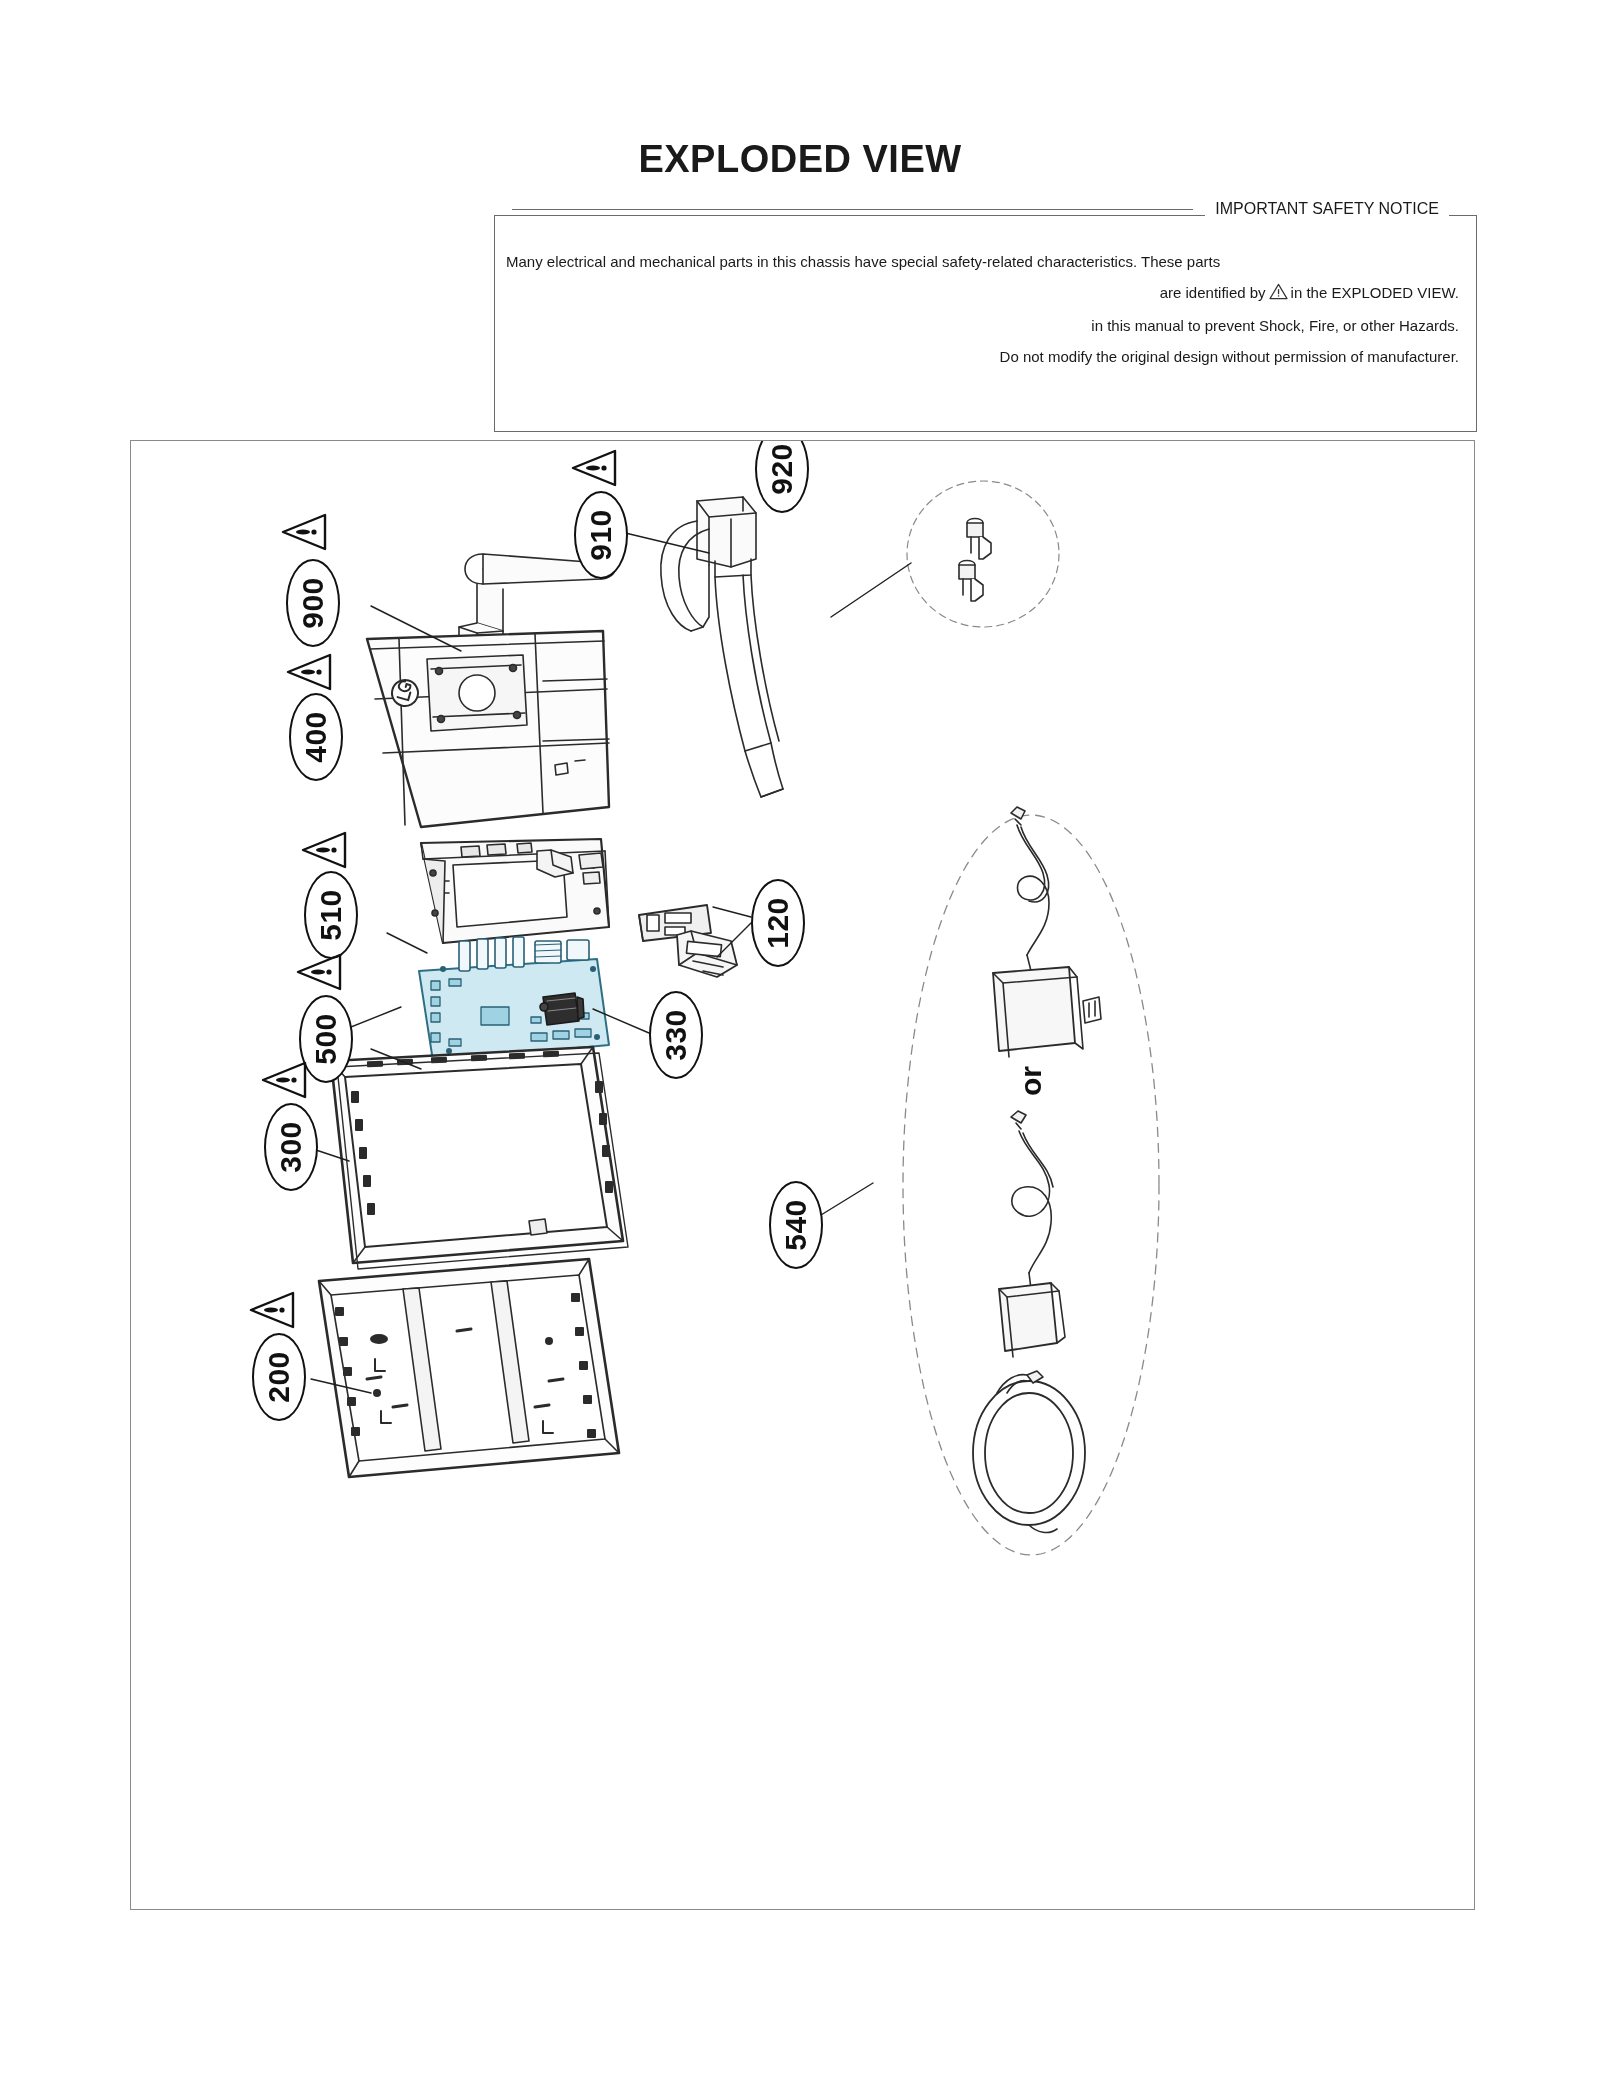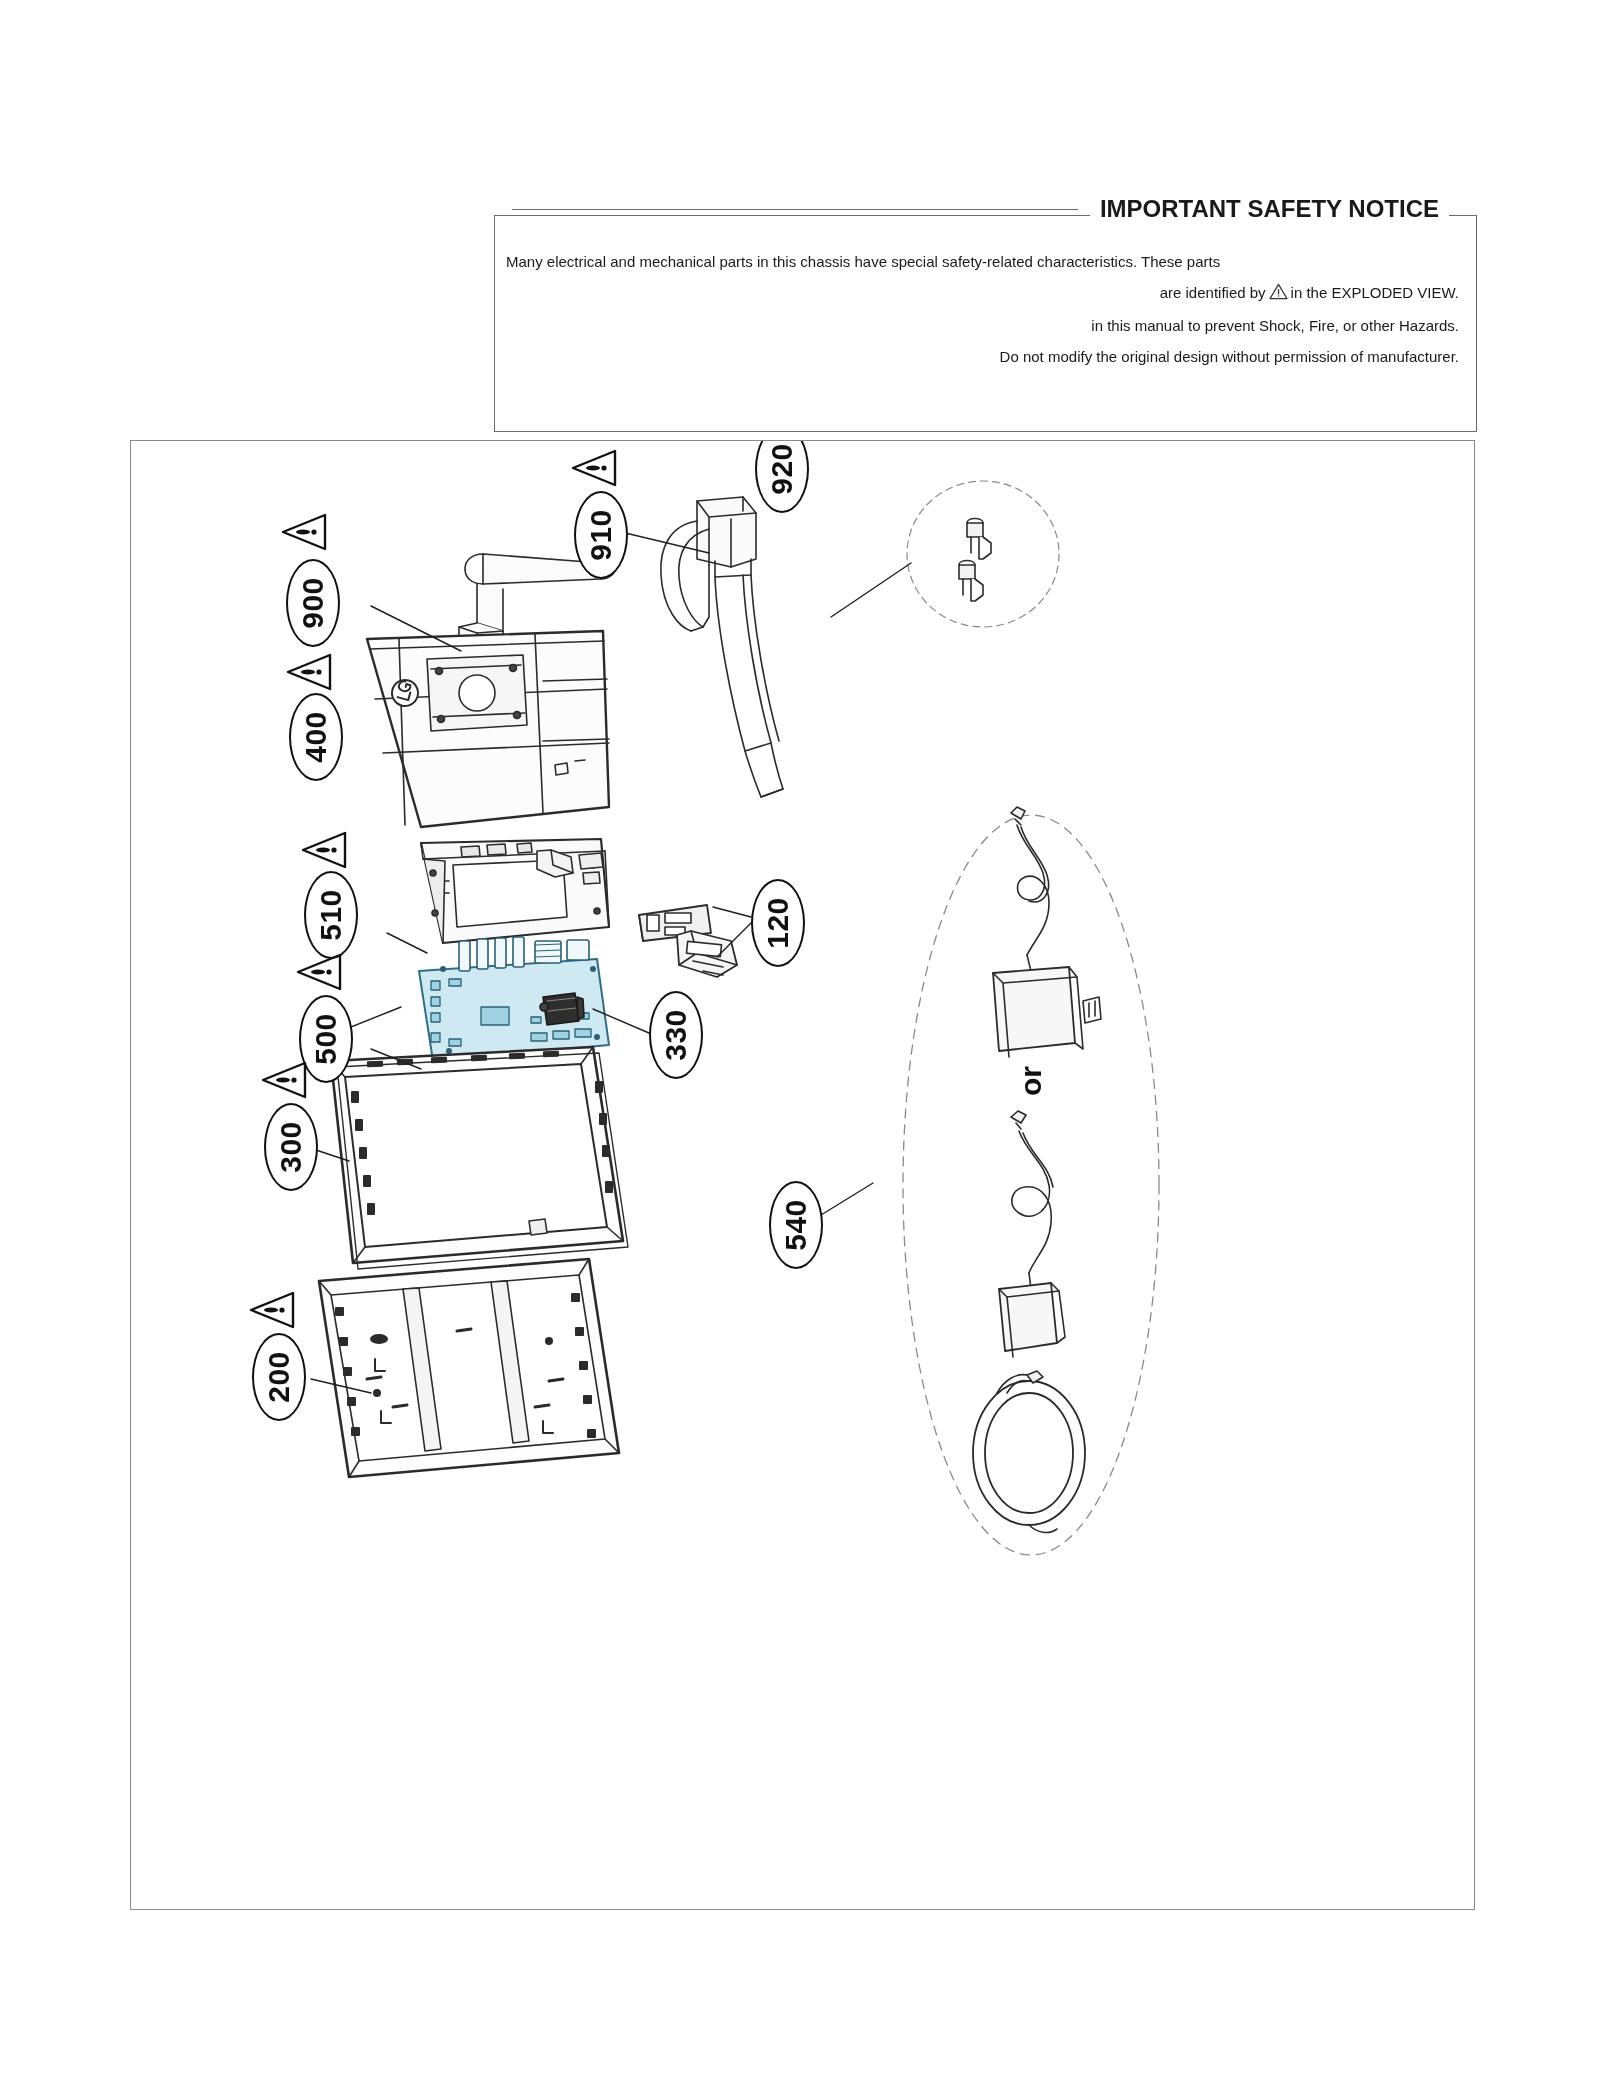--- a/index.html
+++ b/index.html
@@ -18,21 +18,21 @@
     position:absolute;left:494px;top:215px;width:983px;height:217px;
     border:1.5px solid #6b6b6b;box-sizing:border-box;background:#fff;
   }
   #safety-legend{
     position:absolute;left:494px;top:194px;width:983px;height:30px;
     display:flex;align-items:center;box-sizing:border-box;
     padding-left:18px;padding-right:28px;
   }
   #safety-legend .rule{flex:1 1 auto;height:0;border-top:1.5px solid #6b6b6b;margin-right:12px;}
   #safety-legend .legend-text{
-    background:#fff;padding:0 10px;font-size:24px;font-weight:bold;
+    background:#fff;padding:0 10px;font-size:16px;font-weight:normal;
     white-space:nowrap;line-height:30px;
   }
   #safety-body{
     position:absolute;left:494px;top:246px;width:983px;
     padding:0 18px 0 12px;box-sizing:border-box;
     font-size:15px;line-height:31px;color:#1a1a1a;
   }
   #safety-body p{margin:0;text-align:justify;text-justify:inter-word;}
   #safety-body p.nojust{text-align:right;}
   .warn-inline{display:inline-block;vertical-align:-2px;margin:0 3px;}
@@ -61,20 +61,21 @@
   .or-label{
     position:absolute;font-size:30px;font-weight:bold;color:#111;
     transform:rotate(-90deg);transform-origin:center center;
   }
 </style>
 </head>
 <body>
 
 <div class="page">
 
+  <div id="page-title">EXPLODED VIEW</div>
 
   <div id="safety-box"></div>
 
   <div id="safety-legend">
     <div class="rule"></div>
     <div class="legend-text">IMPORTANT SAFETY NOTICE</div>
   </div>
 
   <div id="safety-body">
     <p>Many electrical and mechanical parts in this chassis have special safety-related characteristics. These parts</p>

